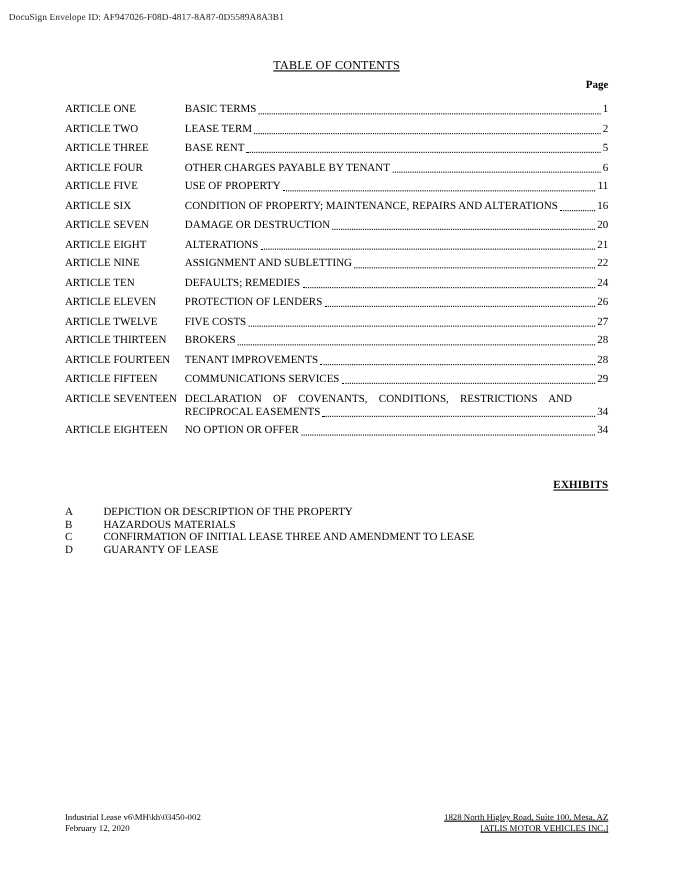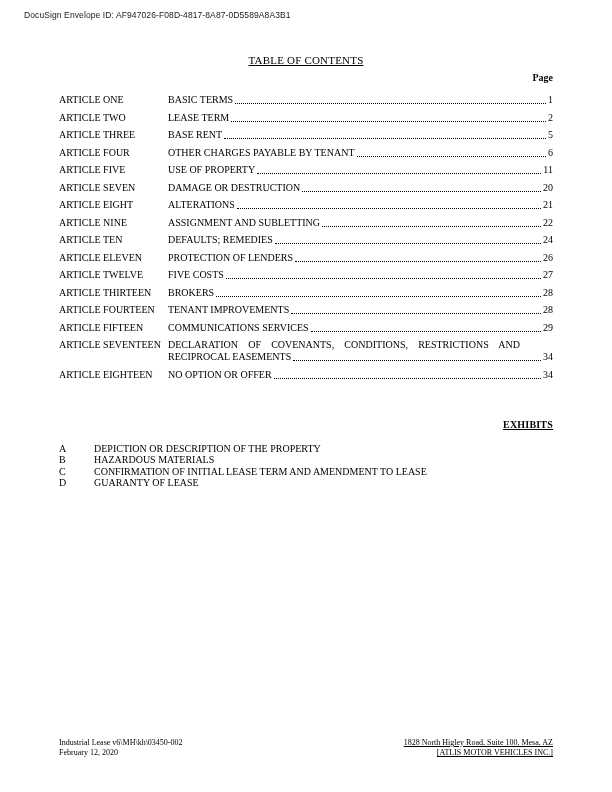--- a/index.html
+++ b/index.html
@@ -5,22 +5,22 @@
   html, body { margin: 0; padding: 0; }
   body {
     width: 612px; height: 792px;
     background: #ffffff;
     position: relative;
     font-family: "Liberation Serif", serif;
     color: #000000;
     overflow: hidden;
   }
   .docusign {
-    position: absolute; left: 24px; top: 10px;
-    font-family: Liberation Sans, sans-serif;
+    position: absolute; left: 8px; top: 10px;
+    font-family: Liberation Serif, serif;
     font-size: 8.5px; color: #1a1a1a; letter-spacing: 0.1px;
     white-space: nowrap;
   }
   .content {
     position: absolute; left: 59px; top: 0; width: 494px;
   }
   .toc-title {
     margin-top: 54px;
     text-align: center;
     font-weight: normal;
@@ -112,20 +112,26 @@
         <span class="col-label">ARTICLE FOUR</span>
         <span class="col-title">OTHER CHARGES PAYABLE BY TENANT</span>
         <span class="leader"></span>
         <span class="pagenum">6</span>
       </div>
       <div class="toc-row">
         <span class="col-label">ARTICLE FIVE</span>
         <span class="col-title">USE OF PROPERTY</span>
         <span class="leader"></span>
         <span class="pagenum">11</span>
+      </div>
+      <div class="toc-row">
+        <span class="col-label">ARTICLE SIX</span>
+        <span class="col-title">CONDITION OF PROPERTY; MAINTENANCE, REPAIRS AND ALTERATIONS</span>
+        <span class="leader"></span>
+        <span class="pagenum">16</span>
       </div>
       <div class="toc-row">
         <span class="col-label">ARTICLE SEVEN</span>
         <span class="col-title">DAMAGE OR DESTRUCTION</span>
         <span class="leader"></span>
         <span class="pagenum">20</span>
       </div>
       <div class="toc-row">
         <span class="col-label">ARTICLE EIGHT</span>
         <span class="col-title">ALTERATIONS</span>
@@ -198,21 +204,21 @@
       <div class="exhibit-row">
         <span class="col-letter">A</span>
         <span class="col-extitle">DEPICTION OR DESCRIPTION OF THE PROPERTY</span>
       </div>
       <div class="exhibit-row">
         <span class="col-letter">B</span>
         <span class="col-extitle">HAZARDOUS MATERIALS</span>
       </div>
       <div class="exhibit-row">
         <span class="col-letter">C</span>
-        <span class="col-extitle">CONFIRMATION OF INITIAL LEASE TERM AND AMENDMENT TO LEASE</span>
+        <span class="col-extitle">CONFIRMATION OF INITIAL LEASE THREE AND AMENDMENT TO LEASE</span>
       </div>
       <div class="exhibit-row">
         <span class="col-letter">D</span>
         <span class="col-extitle">GUARANTY OF LEASE</span>
       </div>
     </div>
 </div>
 
 <div class="footer-left">
   <div>Industrial Lease v6\MH\kh\03450-002</div>

